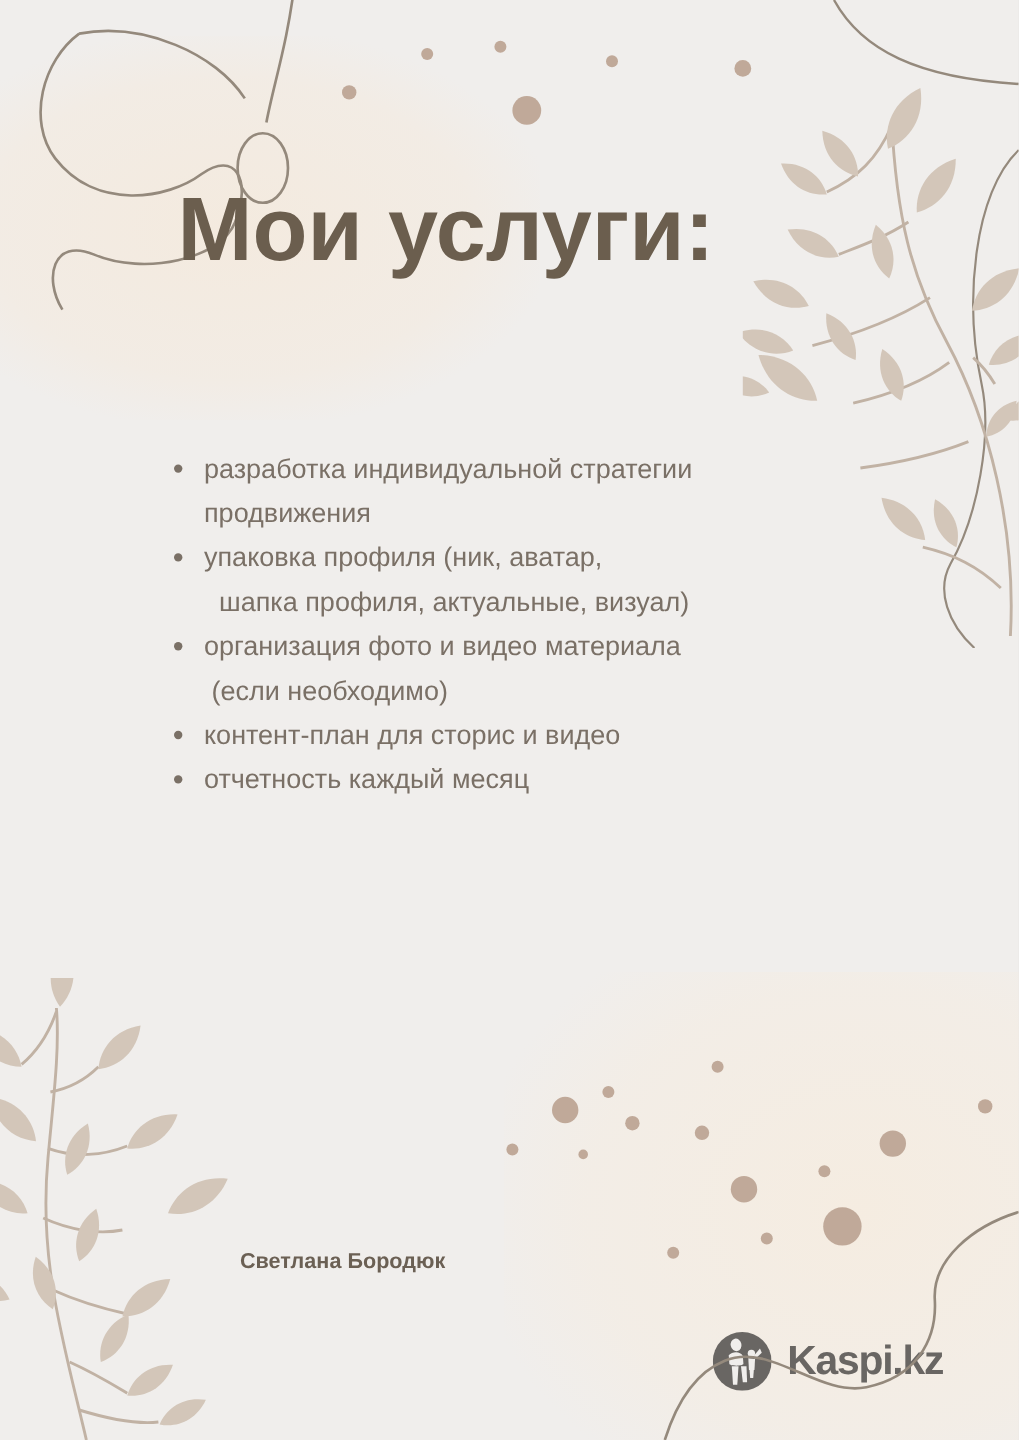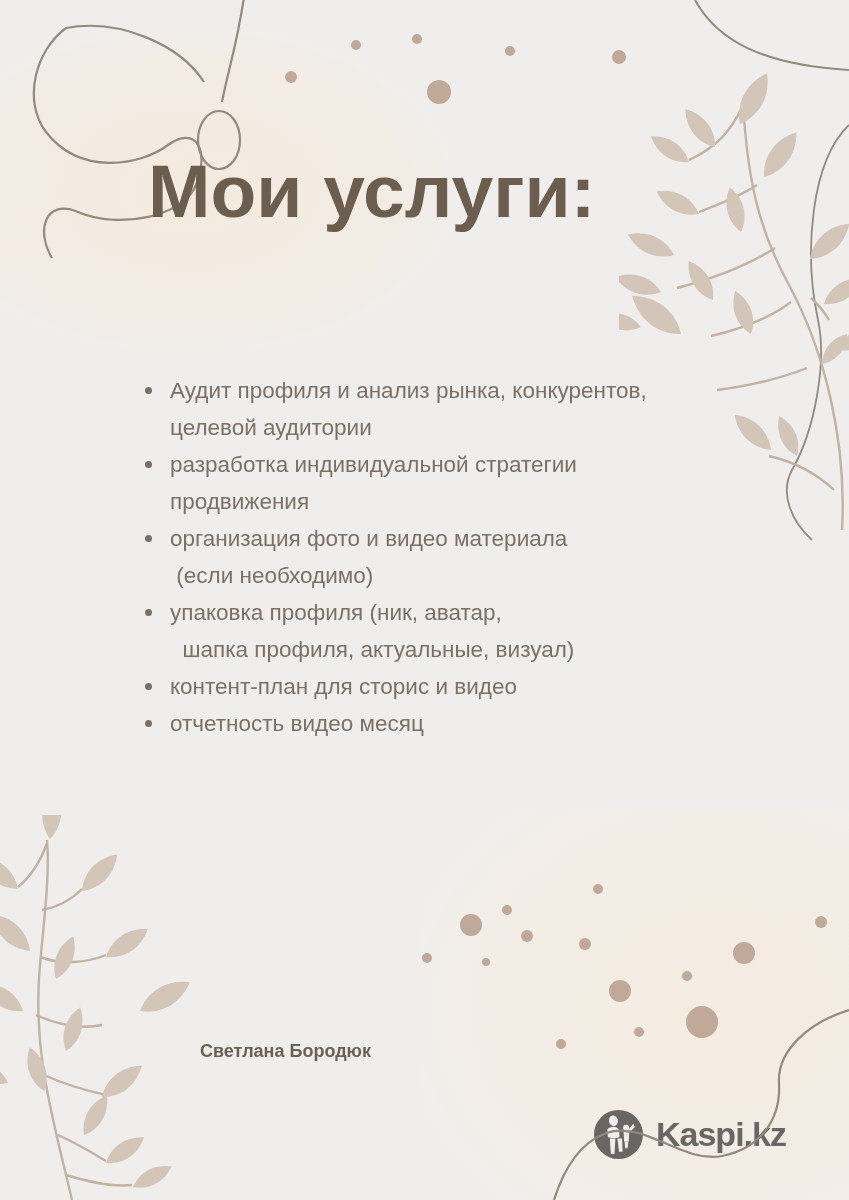--- a/index.html
+++ b/index.html
@@ -189,30 +189,28 @@
       <circle cx="620" cy="991" r="11"></circle>
       <circle cx="702" cy="1022" r="16"></circle>
       <circle cx="639" cy="1032" r="5"></circle>
       <circle cx="561" cy="1044" r="5"></circle>
     </g>
   </svg>
 
   <div class="page-title">Мои услуги:</div>
 
   <ul class="services">
-      <li>Аудит профиля и анализ рынка, конкурентов,
-целевой аудитории</li>
       <li>разработка индивидуальной стратегии
 продвижения</li>
+      <li>упаковка профиля (ник, аватар,
+  шапка профиля, актуальные, визуал)</li>
       <li>организация фото и видео материала
  (если необходимо)</li>
-      <li>упаковка профиля (ник, аватар,
-  шапка профиля, актуальные, визуал)</li>
       <li>контент-план для сторис и видео</li>
-      <li>отчетность видео месяц</li>
+      <li>отчетность каждый месяц</li>
     </ul>
 
   <div class="author-name">Светлана Бородюк</div>
 
   <div class="watermark">
     <svg class="mark" viewBox="0 0 48 48">
       <circle cx="24" cy="24" r="24" fill="var(--watermark)"></circle>
       <g fill="var(--paper)">
         <ellipse cx="19" cy="10.5" rx="4.4" ry="5.2" transform="rotate(-12 19 10.5)"></ellipse>
         <path d="M13,19 C16,15.5 22.5,15.5 24.5,19.5 L25,26 C25,28 13.5,28 13.5,26 Z"></path>

